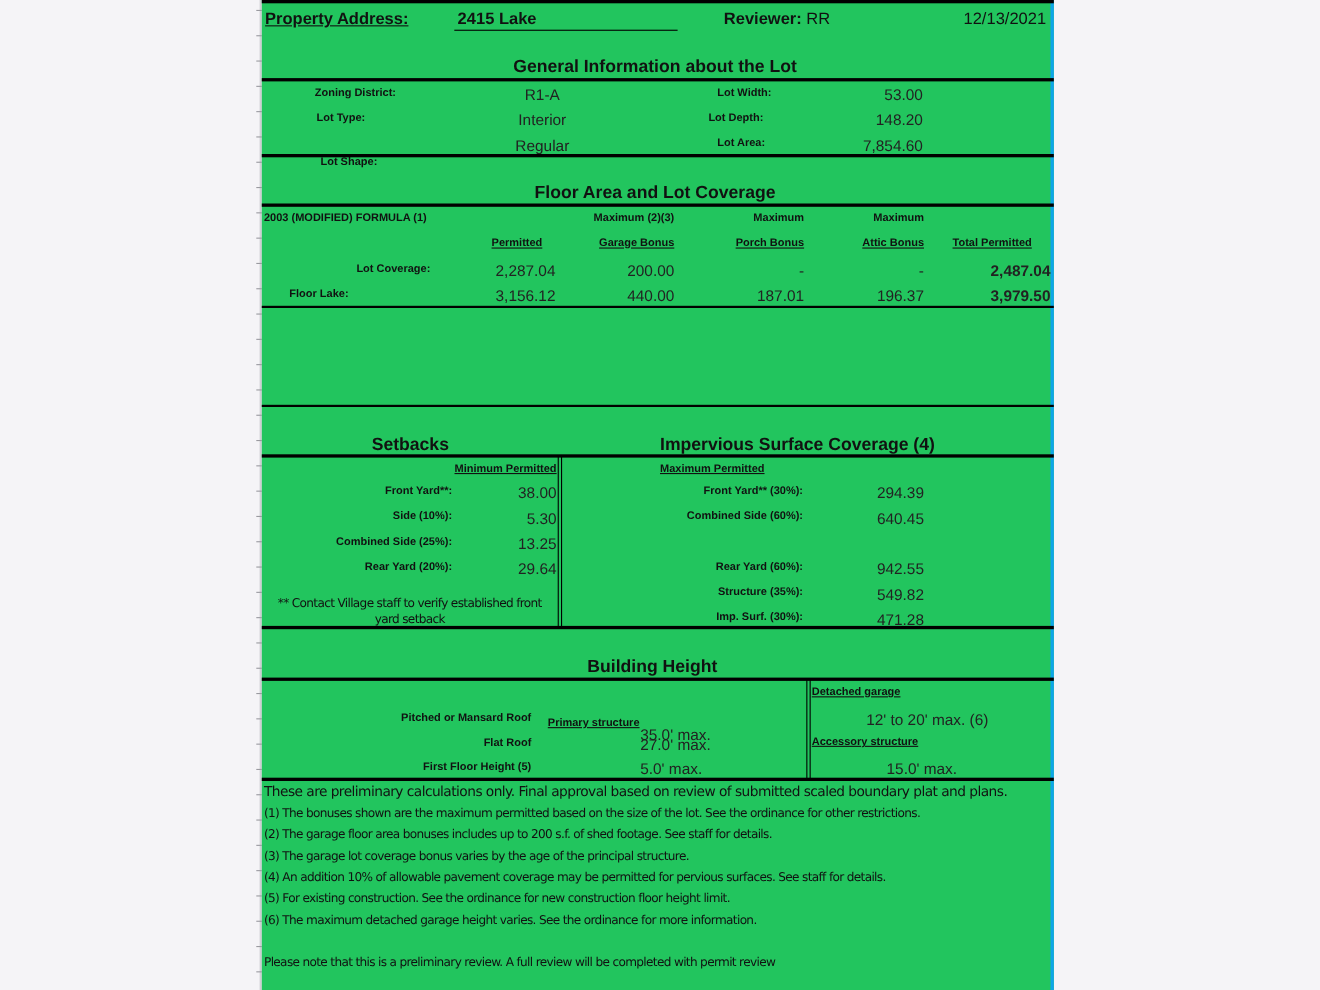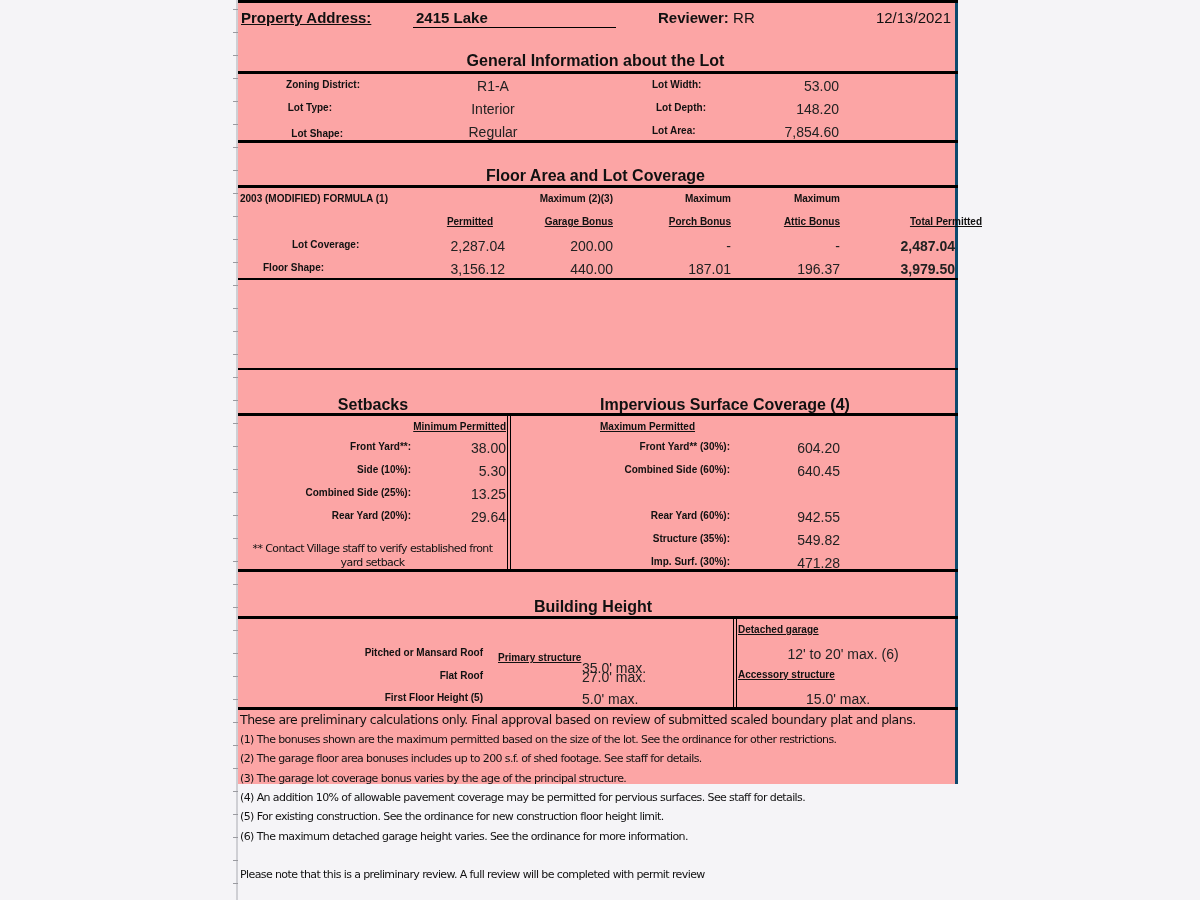--- a/index.html
+++ b/index.html
@@ -1,21 +1,21 @@
 <!DOCTYPE html>
 <html><head>
 <meta charset="utf-8">
 <style>
   html, body { margin:0; padding:0; }
   body { width:1200px; height:900px; background:#f5f4f7; position:relative; overflow:hidden;
          font-family:"Liberation Sans", sans-serif; color:#111; }
   .ruler { position:absolute; left:236px; top:0; width:2px; height:900px; background:#cfcfd4; }
   .tick { position:absolute; left:233px; width:5px; height:1px; background:#9a9aa0; }
-  .page { position:absolute; left:238px; top:0; width:720px; height:784px; background:#fca5a5;
-          border-right:3px solid #0c4a6e; box-sizing:border-box; }
+  .page { position:absolute; left:238px; top:0; width:720px; height:900px; background:#22c55e;
+          border-right:3px solid #0ea5e9; box-sizing:border-box; }
   .abs { position:absolute; white-space:nowrap; }
   .hline { position:absolute; left:0; width:720px; background:#000; }
   .vline { position:absolute; background:#000; }
   .b { font-weight:bold; }
   .u { text-decoration:underline; }
   .sec-title { font-weight:bold; font-size:16px; }
   .lbl { font-weight:bold; font-size:10px; }
   .val { font-size:14px; color:#222; }
   .r { text-align:right; }
   .c { text-align:center; }
@@ -80,54 +80,54 @@
   </div>
   <div class="abs r" style="right:4px;top:9px;font-size:15px;">12/13/2021</div>
 
   <div class="abs sec-title c" style="left:0;width:715px;top:52px;">General Information about the Lot</div>
   <div class="hline" style="top:71px;height:3px;"></div>
 
   <div class="abs lbl r" style="left:0;width:122px;top:79px;">Zoning District:</div>
   <div class="abs val c" style="left:215px;width:80px;top:78px;">R1-A</div>
   <div class="abs lbl r" style="left:0;width:94px;top:102px;">Lot Type:</div>
   <div class="abs val c" style="left:205px;width:100px;top:101px;">Interior</div>
-  <div class="abs lbl r" style="left:0;width:105px;top:128px;text-align:right;">Lot Shape:</div>
+  <div class="abs lbl r" style="left:0;width:105px;top:142px;text-align:right;">Lot Shape:</div>
   <div class="abs val c" style="left:205px;width:100px;top:124px;">Regular</div>
 
   <div class="abs lbl" style="left:414px;top:79px;">Lot Width:</div>
   <div class="abs val r" style="left:520px;width:81px;top:78px;">53.00</div>
-  <div class="abs lbl" style="left:402px;top:102px;padding-left:16px;">Lot Depth:</div>
+  <div class="abs lbl" style="left:390px;top:102px;padding-left:16px;">Lot Depth:</div>
   <div class="abs val r" style="left:520px;width:81px;top:101px;">148.20</div>
   <div class="abs lbl" style="left:414px;top:125px;">Lot Area:</div>
   <div class="abs val r" style="left:520px;width:81px;top:124px;">7,854.60</div>
   <div class="hline" style="top:140px;height:3px;"></div>
 
   <div class="abs sec-title c" style="left:0;width:715px;top:167px;">Floor Area and Lot Coverage</div>
   <div class="hline" style="top:185px;height:3px;"></div>
   <div class="abs lbl" style="left:2px;top:193px;">2003 (MODIFIED) FORMULA (1)</div>
   <div class="abs lbl r" style="left:250px;width:125px;top:193px;">Maximum (2)(3)</div>
   <div class="abs lbl r" style="left:400px;width:93px;top:193px;">Maximum</div>
   <div class="abs lbl r" style="left:510px;width:92px;top:193px;">Maximum</div>
 
   <div class="abs lbl u r" style="left:150px;width:105px;top:216px;">Permitted</div>
   <div class="abs lbl u r" style="left:260px;width:115px;top:216px;">Garage Bonus</div>
   <div class="abs lbl u r" style="left:380px;width:113px;top:216px;">Porch Bonus</div>
   <div class="abs lbl u r" style="left:500px;width:102px;top:216px;">Attic Bonus</div>
-  <div class="abs lbl u r" style="left:632px;width:112px;top:216px;text-decoration:underline;">Total Permitted</div>
+  <div class="abs lbl u r" style="left:588px;width:112px;top:216px;text-decoration:underline;">Total Permitted</div>
 
   <div>
-    <div class="abs lbl" style="left:10px;top:239px;padding-left:44px;">Lot Coverage:</div>
+    <div class="abs lbl" style="left:42px;top:239px;padding-left:44px;">Lot Coverage:</div>
     <div class="abs val r" style="left:150px;width:117px;top:238px;">2,287.04</div>
     <div class="abs val r" style="left:260px;width:115px;top:238px;">200.00</div>
     <div class="abs val r" style="left:380px;width:113px;top:238px;">-</div>
     <div class="abs val r" style="left:500px;width:102px;top:238px;">-</div>
     <div class="abs val b r" style="left:600px;width:117px;top:238px;">2,487.04</div>
   </div>
   <div>
-    <div class="abs lbl" style="left:25px;top:262px;">Floor Shape:</div>
+    <div class="abs lbl" style="left:25px;top:262px;">Floor Lake:</div>
     <div class="abs val r" style="left:150px;width:117px;top:261px;">3,156.12</div>
     <div class="abs val r" style="left:260px;width:115px;top:261px;">440.00</div>
     <div class="abs val r" style="left:380px;width:113px;top:261px;">187.01</div>
     <div class="abs val r" style="left:500px;width:102px;top:261px;">196.37</div>
     <div class="abs val b r" style="left:600px;width:117px;top:261px;">3,979.50</div>
   </div>
   <div class="hline" style="top:278px;height:2px;"></div>
   <div class="hline" style="top:368px;height:2px;"></div>
 
   <div class="abs sec-title c" style="left:60px;width:150px;top:396px;">Setbacks</div>
@@ -155,21 +155,21 @@
         <div class="abs val r" style="left:190px;width:78px;top:509px;">29.64</div>
       </div>
     </div>
   <div class="abs note c" style="left:2px;width:265px;top:542px;">** Contact Village staff to verify established front</div>
   <div class="abs note c" style="left:2px;width:265px;top:556px;">yard setback</div>
 
   <div class="abs lbl u" style="left:362px;top:421px;">Maximum Permitted</div>
   <div id="imp-rows">
       <div>
         <div class="abs lbl r" style="left:290px;width:202px;top:441px;">Front Yard** (30%):</div>
-        <div class="abs val r" style="left:520px;width:82px;top:440px;">604.20</div>
+        <div class="abs val r" style="left:520px;width:82px;top:440px;">294.39</div>
       </div>
       <div>
         <div class="abs lbl r" style="left:290px;width:202px;top:464px;">Combined Side (60%):</div>
         <div class="abs val r" style="left:520px;width:82px;top:463px;">640.45</div>
       </div>
       <div>
         <div class="abs lbl r" style="left:290px;width:202px;top:510px;">Rear Yard (60%):</div>
         <div class="abs val r" style="left:520px;width:82px;top:509px;">942.55</div>
       </div>
       <div>

